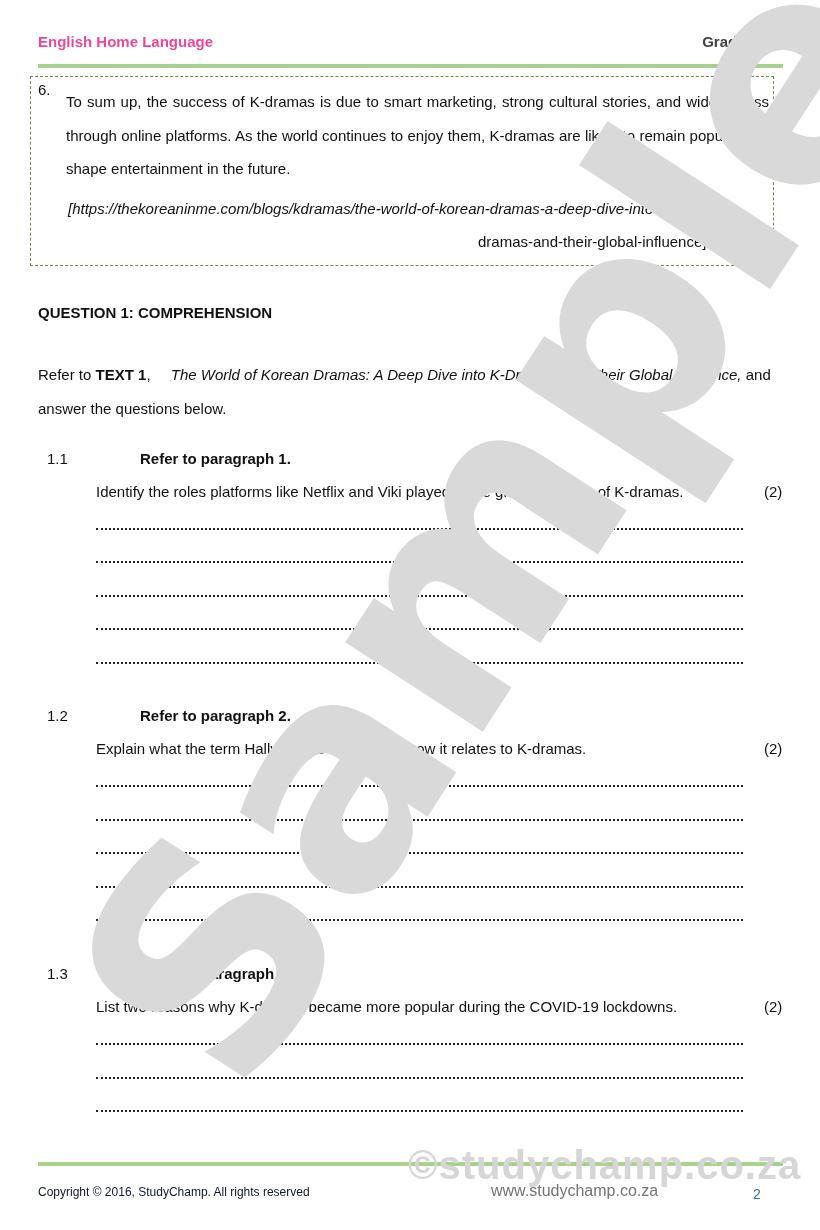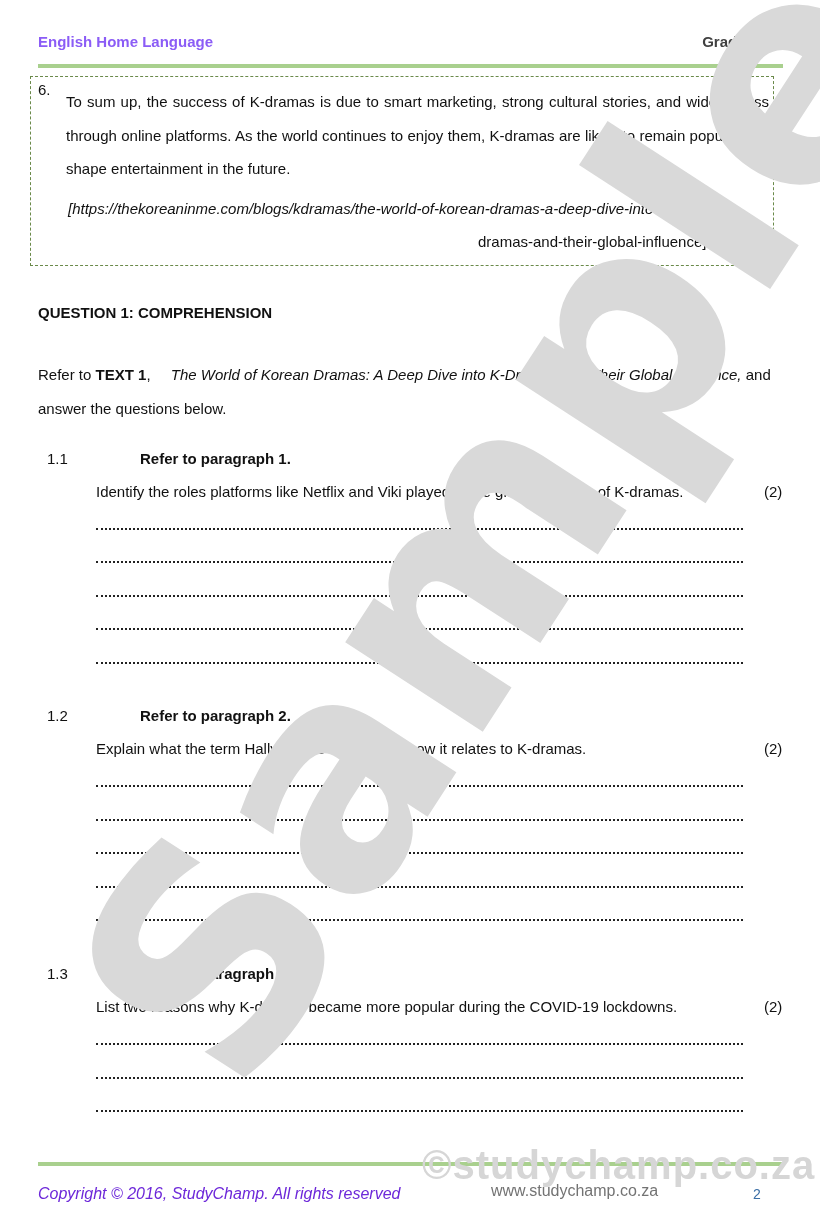--- a/index.html
+++ b/index.html
@@ -1,40 +1,40 @@
 <!DOCTYPE html>
 <html><head>
 <meta charset="utf-8">
 <style>
   html, body { margin: 0; padding: 0; background: #ffffff; }
   body { width: 820px; height: 1230px; position: relative; overflow: hidden;
          font-family: "Liberation Sans", "DejaVu Sans", sans-serif; color: #111; }
-  .header-left { position: absolute; left: 38px; top: 33px; font-size: 15px; font-weight: bold; color: #8b5cf6; }
+  .header-left { position: absolute; left: 38px; top: 33px; font-size: 15px; font-weight: bold; color: #ec4899; }
   .header-right { position: absolute; right: 62px; top: 33px; font-size: 15px; font-weight: bold; color: #404040; }
   .rule-top { position: absolute; left: 38px; top: 64px; width: 745px; height: 4px; background: #a9d08e; }
   .excerpt-box { position: absolute; left: 30px; top: 76px; width: 744px; height: 190px;
                  border: 1px dashed #6a8a4a; box-sizing: border-box; }
   .para-num { position: absolute; left: 38px; top: 73px; font-size: 15px; line-height: 34px; }
   .para-text { position: absolute; left: 66px; top: 73px; width: 703px; font-size: 15px; line-height: 33.5px; text-align: justify; margin-top: 12px; }
   .source1 { position: absolute; left: 68px; top: 200px; font-size: 15px; font-style: italic; white-space: nowrap; }
   .source2 { position: absolute; left: 478px; top: 233px; font-size: 15px; white-space: nowrap; }
   .q-heading { position: absolute; left: 38px; top: 304px; font-size: 15px; font-weight: bold; }
   .intro { position: absolute; left: 38px; top: 358px; width: 748px; font-size: 15px; line-height: 34px; }
   .intro b { font-weight: bold; }
   .intro i { font-style: italic; margin-left: 16px; }
   .qnum { position: absolute; left: 47px; font-size: 15px; }
   .qtitle { position: absolute; left: 96px; font-size: 15px; font-weight: bold; margin-left: 44px; }
   .qtext { position: absolute; left: 96px; font-size: 15px; }
   .qmarks { position: absolute; left: 764px; font-size: 15px; }
   .ans-line { position: absolute; left: 96px; width: 647px; height: 0; border-top: 2px dotted #222; }
   .rule-bottom { position: absolute; left: 38px; top: 1162px; width: 745px; height: 4px; background: #a9d08e; }
-  .copyright { position: absolute; left: 38px; top: 1185px; font-size: 16px; color: #6d28d9; font-style: italic; }
+  .copyright { position: absolute; left: 38px; top: 1185px; font-size: 12px; color: #0f172a; }
   .site-link { position: absolute; left: 491px; top: 1182px; font-size: 16px; font-weight: normal; color: #737373; }
   .page-num { position: absolute; left: 753px; top: 1186px; font-size: 14px; color: #3a6ea5; }
-  .wm-site { position: absolute; left: 422px; top: 1143px; font-size: 40px; font-weight: bold; color: #d6d6d6; letter-spacing: 1px; white-space: nowrap; z-index: 5; }
+  .wm-site { position: absolute; left: 408px; top: 1143px; font-size: 40px; font-weight: bold; color: #d6d6d6; letter-spacing: 1px; white-space: nowrap; z-index: 5; }
   .watermark { position: absolute; left: 30px; top: 520px; font-size: 300px; font-weight: bold;
                color: #d9d9d9; white-space: nowrap; transform: rotate(-57deg); transform-origin: center center;
                width: 900px; text-align: center; line-height: 1; z-index: 10; pointer-events: none;
                font-family: "DejaVu Sans", sans-serif; margin-left: -80px; }
 </style>
 </head>
 <body>
 
 <div class="header-left">English Home Language</div>
 <div class="header-right">Grade 9</div>

